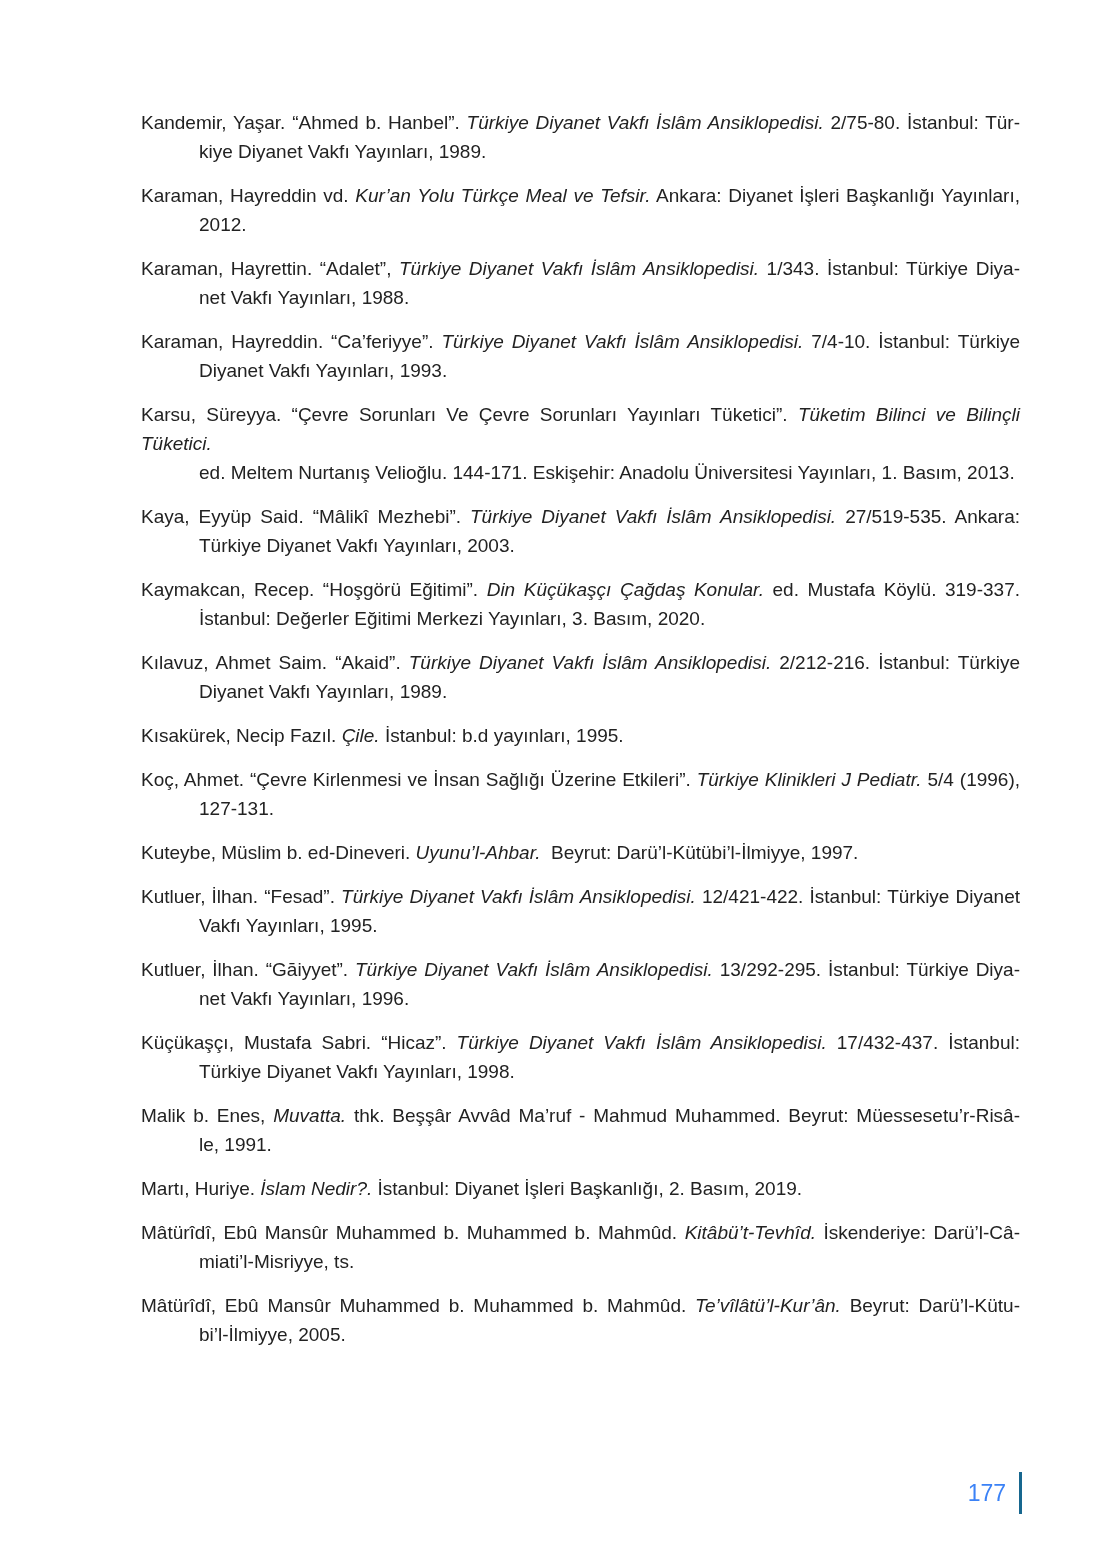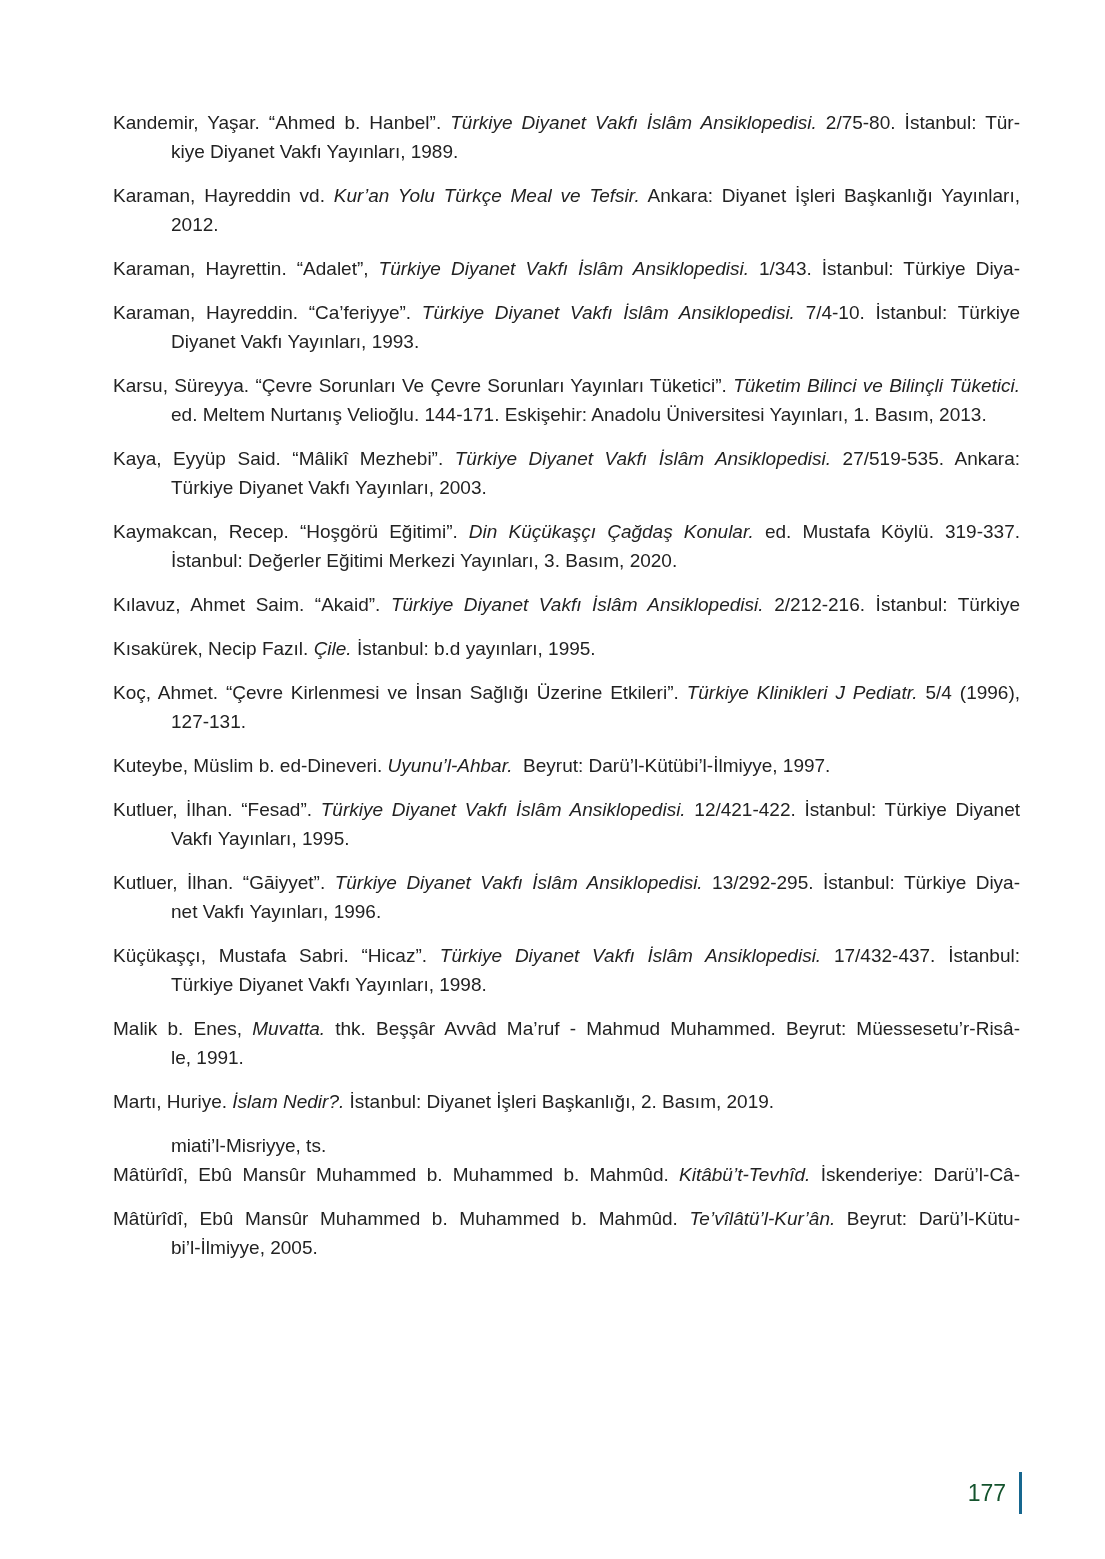--- a/index.html
+++ b/index.html
@@ -19,20 +19,21 @@
     width: 907px;
   }
   .entry {
     margin: 0 0 15px 0;
     font-size: 19px;
   }
   .line {
     line-height: 29px;
     text-align: left;
     white-space: normal;
+    margin-left: 28px;
   }
   .line.just {
     text-align: justify;
     text-align-last: justify;
   }
   .line.cont {
     padding-left: 58px;
   }
   .line em { font-style: italic; }
   .footer {
@@ -40,60 +41,62 @@
     top: 1472px;
     right: 83px;
     height: 42px;
     display: flex;
     align-items: stretch;
     gap: 13px;
   }
   .page-number {
     font-size: 23px;
     line-height: 42px;
-    color: #14532d;
+    color: #3b82f6;
   }
   .page-bar {
     width: 3px;
     background: #17678f;
   }
 </style>
 </head>
 <body style="background: rgb(255, 255, 255); color: rgb(34, 34, 34);">
 
 <div class="content">
     <div class="entry">
       <div class="line just"><span>Kandemir, Yaşar. “Ahmed b. Hanbel”. </span><em>Türkiye Diyanet Vakfı İslâm Ansiklopedisi.</em><span> 2/75-80. İstanbul: Tür-</span></div>
       <div class="line cont"><span>kiye Diyanet Vakfı Yayınları, 1989.</span></div>
     </div>
     <div class="entry">
       <div class="line just"><span>Karaman, Hayreddin vd. </span><em>Kur’an Yolu Türkçe Meal ve Tefsir.</em><span> Ankara: Diyanet İşleri Başkanlığı Yayınları,</span></div>
       <div class="line cont"><span>2012.</span></div>
     </div>
     <div class="entry">
       <div class="line just"><span>Karaman, Hayrettin. “Adalet”, </span><em>Türkiye Diyanet Vakfı İslâm Ansiklopedisi.</em><span> 1/343. İstanbul: Türkiye Diya-</span></div>
+      <div class="line cont"><span>net Vakfı Yayınları, 1988.</span></div>
     </div>
     <div class="entry">
       <div class="line just"><span>Karaman, Hayreddin. “Ca’feriyye”. </span><em>Türkiye Diyanet Vakfı İslâm Ansiklopedisi.</em><span> 7/4-10. İstanbul: Türkiye</span></div>
       <div class="line cont"><span>Diyanet Vakfı Yayınları, 1993.</span></div>
     </div>
     <div class="entry">
       <div class="line just"><span>Karsu, Süreyya. “Çevre Sorunları Ve Çevre Sorunları Yayınları Tüketici”. </span><em>Tüketim Bilinci ve Bilinçli Tüketici.</em></div>
       <div class="line cont"><span>ed. Meltem Nurtanış Velioğlu. 144-171. Eskişehir: Anadolu Üniversitesi Yayınları, 1. Basım, 2013.</span></div>
     </div>
     <div class="entry">
       <div class="line just"><span>Kaya, Eyyüp Said. “Mâlikî Mezhebi”. </span><em>Türkiye Diyanet Vakfı İslâm Ansiklopedisi.</em><span> 27/519-535. Ankara:</span></div>
       <div class="line cont"><span>Türkiye Diyanet Vakfı Yayınları, 2003.</span></div>
     </div>
     <div class="entry">
       <div class="line just"><span>Kaymakcan, Recep. “Hoşgörü Eğitimi”. </span><em>Din Küçükaşçı Çağdaş Konular.</em><span> ed. Mustafa Köylü. 319-337.</span></div>
       <div class="line cont"><span>İstanbul: Değerler Eğitimi Merkezi Yayınları, 3. Basım, 2020.</span></div>
     </div>
     <div class="entry">
       <div class="line just"><span>Kılavuz, Ahmet Saim. “Akaid”. </span><em>Türkiye Diyanet Vakfı İslâm Ansiklopedisi.</em><span> 2/212-216. İstanbul: Türkiye</span></div>
+      <div class="line cont"><span>Diyanet Vakfı Yayınları, 1989.</span></div>
     </div>
     <div class="entry">
       <div class="line"><span>Kısakürek, Necip Fazıl. </span><em>Çile.</em><span> İstanbul: b.d yayınları, 1995.</span></div>
     </div>
     <div class="entry">
       <div class="line just"><span>Koç, Ahmet. “Çevre Kirlenmesi ve İnsan Sağlığı Üzerine Etkileri”. </span><em>Türkiye Klinikleri J Pediatr.</em><span> 5/4 (1996),</span></div>
       <div class="line cont"><span>127-131.</span></div>
     </div>
     <div class="entry">
       <div class="line"><span>Kuteybe, Müslim b. ed-Dineveri. </span><em>Uyunu’l-Ahbar.</em><span>&nbsp; Beyrut: Darü’l-Kütübi’l-İlmiyye, 1997.</span></div>
@@ -111,22 +114,22 @@
       <div class="line cont"><span>Türkiye Diyanet Vakfı Yayınları, 1998.</span></div>
     </div>
     <div class="entry">
       <div class="line just"><span>Malik b. Enes, </span><em>Muvatta.</em><span> thk. Beşşâr Avvâd Ma’ruf - Mahmud Muhammed. Beyrut: Müessesetu’r-Risâ-</span></div>
       <div class="line cont"><span>le, 1991.</span></div>
     </div>
     <div class="entry">
       <div class="line"><span>Martı, Huriye. </span><em>İslam Nedir?.</em><span> İstanbul: Diyanet İşleri Başkanlığı, 2. Basım, 2019.</span></div>
     </div>
     <div class="entry">
+      <div class="line just"><span>Mâtürîdî, Ebû Mansûr Muhammed b. Muhammed b. Mahmûd. </span><em>Kitâbü’t-Tevhîd.</em><span> İskenderiye: Darü’l-Câ-</span></div>
       <div class="line cont"><span>miati’l-Misriyye, ts.</span></div>
-      <div class="line just"><span>Mâtürîdî, Ebû Mansûr Muhammed b. Muhammed b. Mahmûd. </span><em>Kitâbü’t-Tevhîd.</em><span> İskenderiye: Darü’l-Câ-</span></div>
     </div>
     <div class="entry">
       <div class="line just"><span>Mâtürîdî, Ebû Mansûr Muhammed b. Muhammed b. Mahmûd. </span><em>Te’vîlâtü’l-Kur’ân.</em><span> Beyrut: Darü’l-Kütu-</span></div>
       <div class="line cont"><span>bi’l-İlmiyye, 2005.</span></div>
     </div>
   </div>
 
 <div class="footer">
   <div class="page-number">177</div>
   <div class="page-bar" style="background: rgb(23, 103, 143);"></div>

